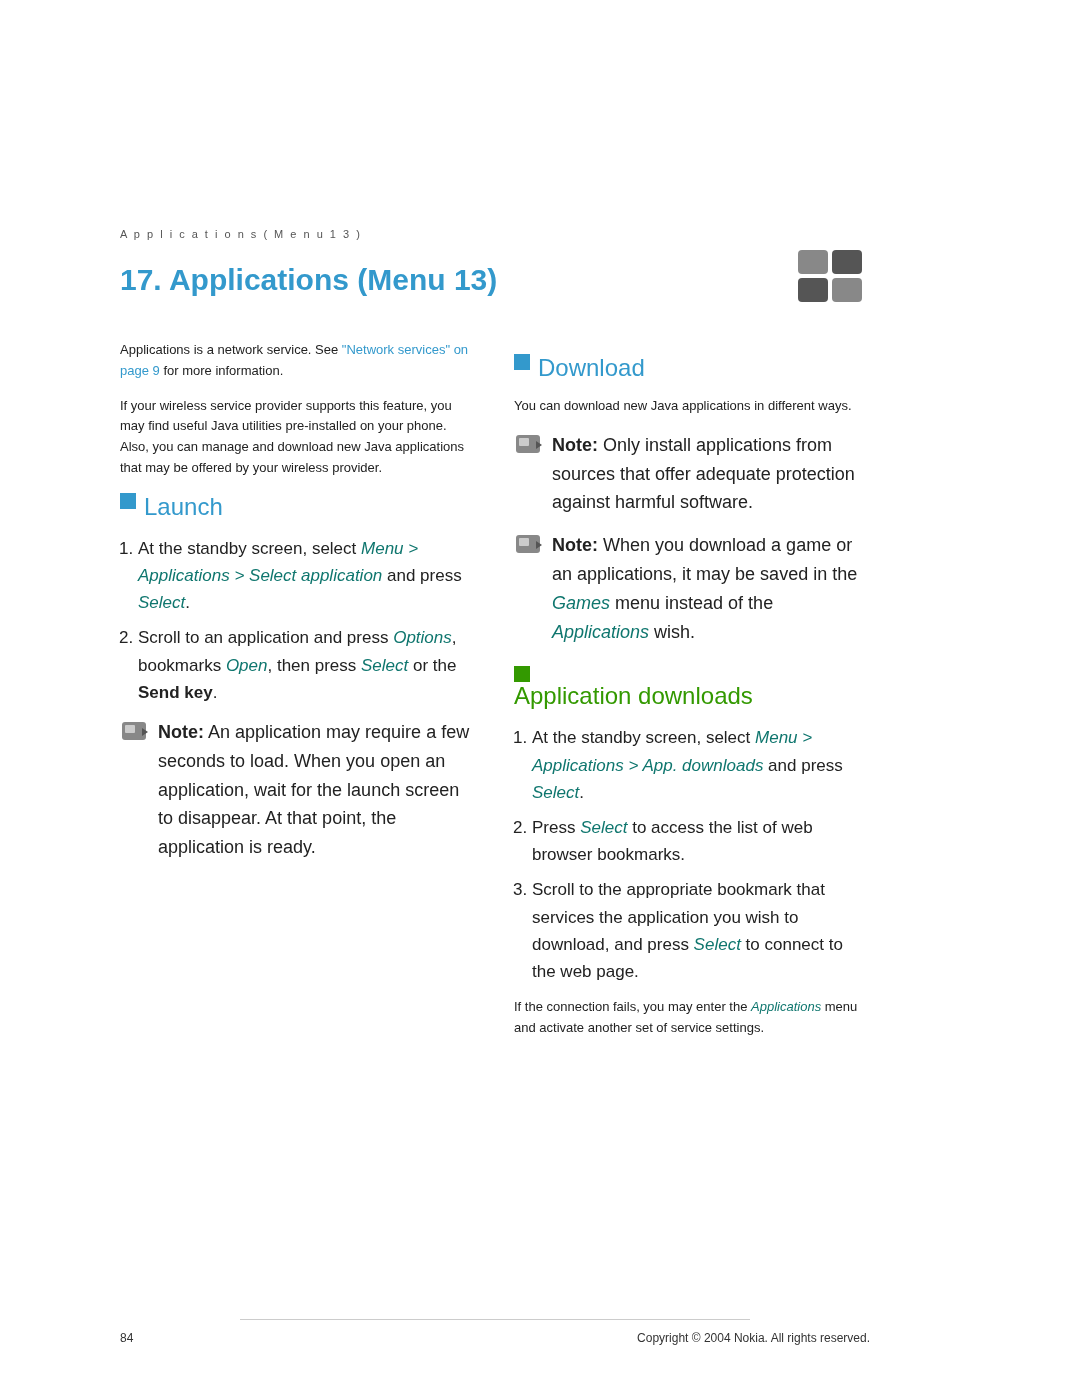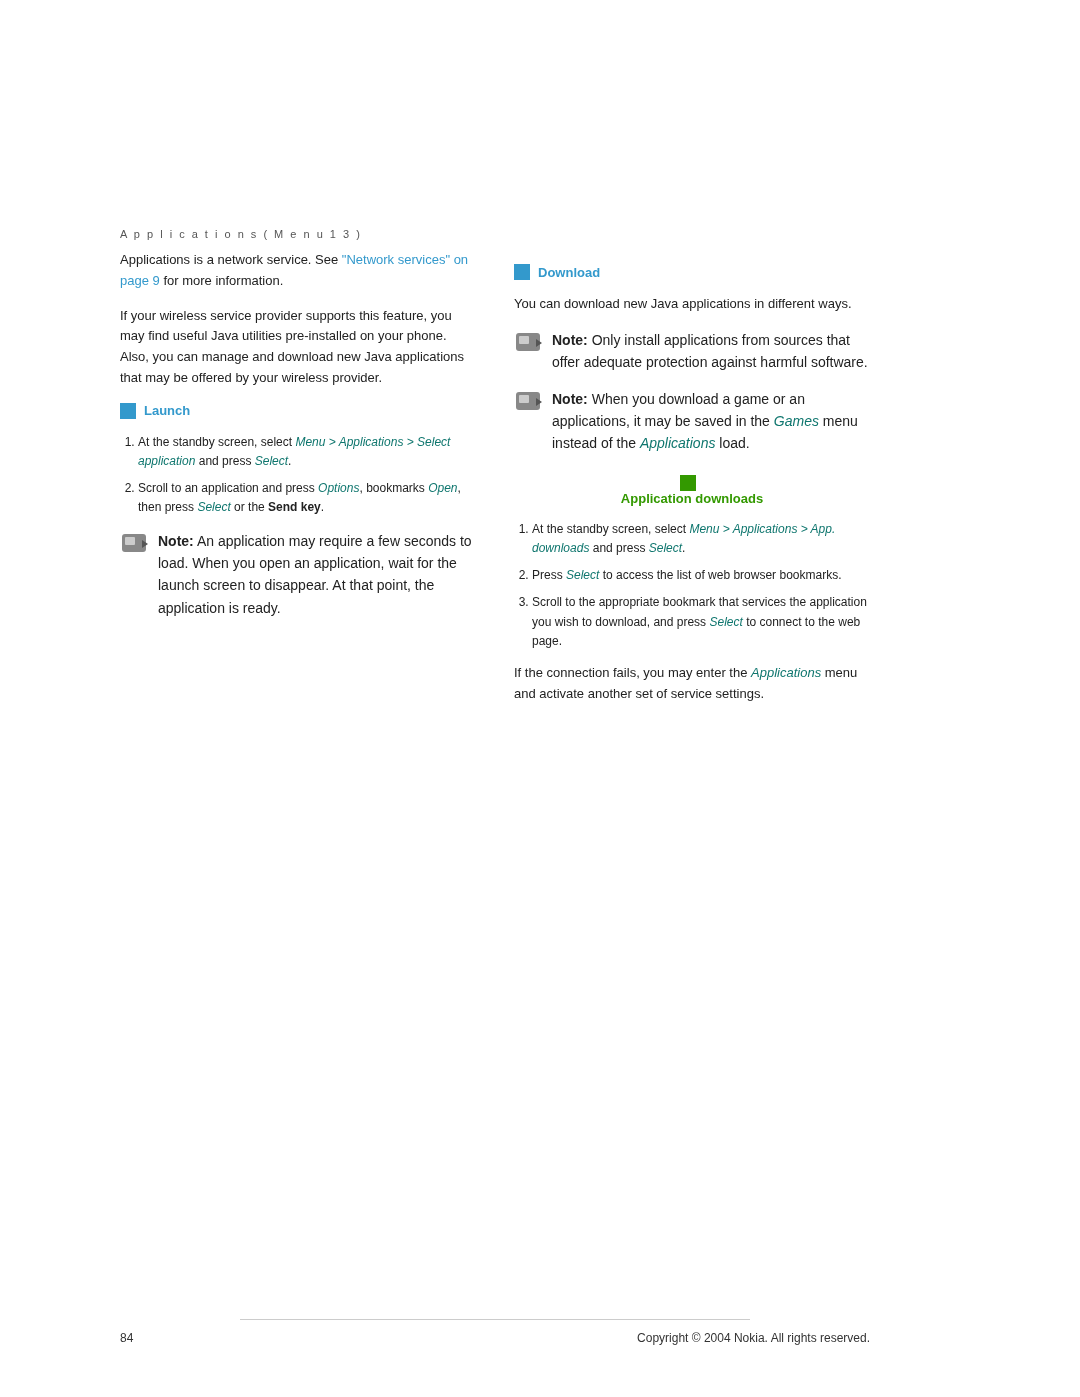--- a/index.html
+++ b/index.html
@@ -75,23 +75,22 @@
       margin-bottom: 14px;
     }
 
     .link-blue {
       color: #3399cc;
       text-decoration: none;
     }
 
     .section-heading {
       display: flex;
-      align-items: center;
-      font-size: 13px;
-      font-weight: bold;
+      font-size: 24px;
+      font-weight: normal;
       color: #3399cc;
       margin-bottom: 14px;
       margin-top: 14px;
     }
 
     .section-heading-square {
       width: 16px;
       height: 16px;
       background: #3399cc;
       margin-right: 8px;
@@ -105,21 +104,21 @@
     .section-heading-green .section-heading-square {
       background: #339900;
     }
 
     ol {
       padding-left: 18px;
       margin-bottom: 12px;
     }
 
     ol li {
-      font-size: 12px;
+      font-size: 17px;
       line-height: 1.6;
       margin-bottom: 8px;
     }
 
     .italic-green {
       color: #0f766e;
       font-style: italic;
     }
 
     .note-block {
@@ -130,21 +129,21 @@
     }
 
     .note-icon {
       width: 28px;
       height: 22px;
       flex-shrink: 0;
       margin-top: 2px;
     }
 
     .note-text {
-      font-size: 14px;
+      font-size: 18px;
       line-height: 1.6;
     }
 
     .footer {
       position: absolute;
       bottom: 60px;
       left: 0;
       right: 0;
       display: flex;
       justify-content: space-between;
@@ -165,20 +164,30 @@
     }
   </style>
 </head>
 <body>
 
 <div class="page">
   <div class="content-area">
 
     <div class="small-header">A p p l i c a t i o n s   ( M e n u   1 3 )</div>
 
+    <div class="main-title-row">
+      <h1 class="main-title">17. Applications (Menu 13)</h1>
+
+      <svg class="chapter-icon" viewBox="0 0 72 60" xmlns="http://www.w3.org/2000/svg">
+        <rect x="0" y="0" width="30" height="24" rx="4" fill="#888888"></rect>
+        <rect x="34" y="0" width="30" height="24" rx="4" fill="#555555"></rect>
+        <rect x="0" y="28" width="30" height="24" rx="4" fill="#555555"></rect>
+        <rect x="34" y="28" width="30" height="24" rx="4" fill="#888888"></rect>
+      </svg>
+    </div>
 
     <div class="two-col">
 
       <div class="col-left">
 
         <p class="intro-text">
           <span>Applications is a network service. See </span><a class="link-blue">"Network services" on page 9</a><span> for more information.</span>
         </p>
         <p class="intro-text">If your wireless service provider supports this feature, you may find useful Java utilities pre-installed on your phone. Also, you can manage and download new Java applications that may be offered by your wireless provider.</p>
 
@@ -228,21 +237,21 @@
           </p>
         </div>
 
         <div class="note-block">
           <svg class="note-icon" viewBox="0 0 28 22" xmlns="http://www.w3.org/2000/svg">
             <rect x="2" y="2" width="24" height="18" rx="3" fill="#888888"></rect>
             <rect x="5" y="5" width="10" height="8" rx="1" fill="#cccccc"></rect>
             <polygon points="28,12 22,8 22,16" fill="#555555"></polygon>
           </svg>
           <p class="note-text">
-            <strong>Note:</strong><span> When you download a game or an applications, it may be saved in the </span><span class="italic-green">Games</span><span> menu instead of the </span><span class="italic-green">Applications</span><span> load.</span>
+            <strong>Note:</strong><span> When you download a game or an applications, it may be saved in the </span><span class="italic-green">Games</span><span> menu instead of the </span><span class="italic-green">Applications</span><span> wish.</span>
           </p>
         </div>
 
         <div class="section-heading section-heading-green" style="margin-top:20px;flex-direction:column;">
           <div class="section-heading-square"></div>
           <span>Application downloads</span>
         </div>
 
         <ol>
           <li>

